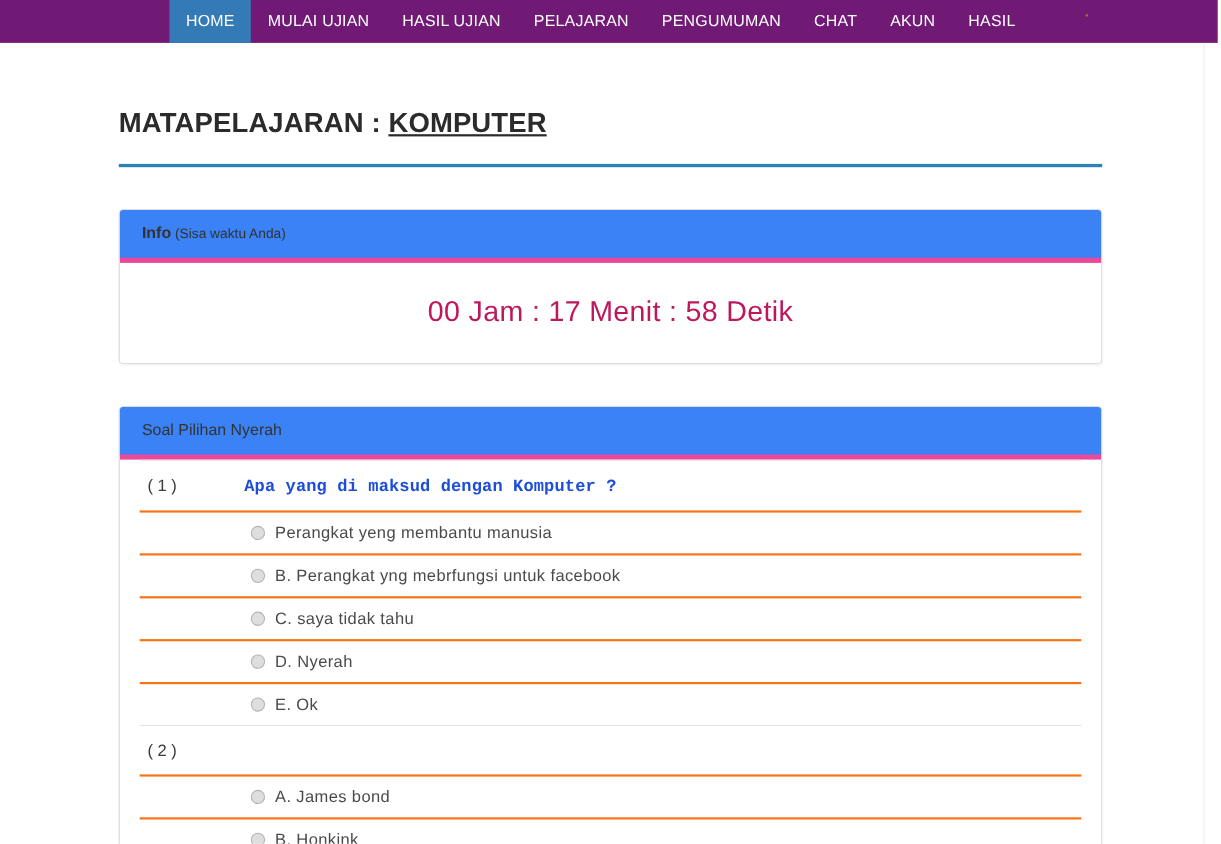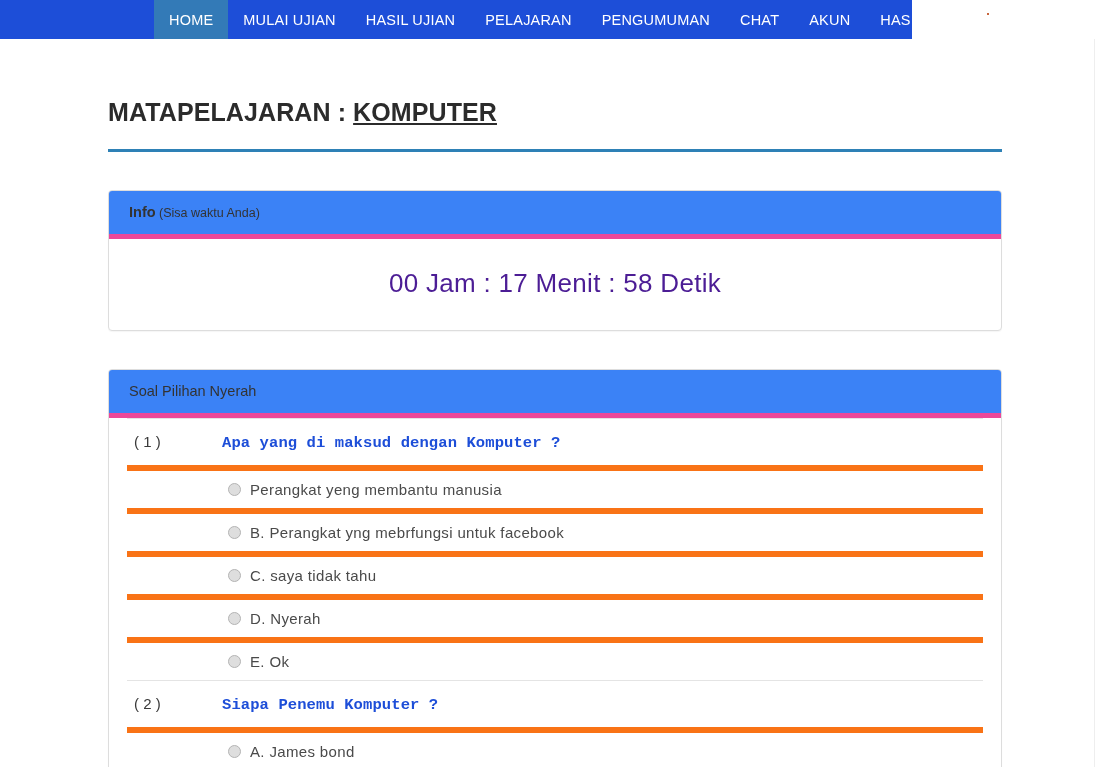--- a/index.html
+++ b/index.html
@@ -11,23 +11,23 @@
     height: 767px;
     background: #ffffff;
     font-family: "Liberation Sans", sans-serif;
     color: #333333;
     overflow: hidden;
     position: relative;
   }
 
   
   .navbar {
-    width: 912px;
+    width: 1107px;
     height: 39px;
-    background: #1d4ed8;
+    background: #701a75;
     display: flex;
     align-items: stretch;
     position: relative;
   }
   .nav-spacer {
     width: 154px;
     flex: 0 0 154px;
   }
   .nav-list {
     display: flex;
@@ -117,21 +117,21 @@
     padding: 0;
   }
 
   
   .timer-body {
     padding: 29px 20px 31px 20px;
     text-align: center;
   }
   .timer-text {
     font-size: 26px;
-    color: #4c1d95;
+    color: #be185d;
     letter-spacing: 0.3px;
   }
 
   
   .qpanel-body {
     padding: 0 18px 0 18px;
   }
   .q-row {
     display: flex;
     align-items: baseline;
@@ -152,21 +152,21 @@
   .q-text {
     font-size: 15.5px;
     font-weight: 700;
     color: #1d4ed8;
     letter-spacing: 0.1px;
     font-family: Liberation Mono, monospace;
   }
   .opt-row {
     display: flex;
     align-items: center;
-    border-top: 6px solid #f97316;
+    border-top: 2px solid #f97316;
     padding: 10px 0 10px 0;
   }
   .opt-pad {
     width: 101px;
     flex: 0 0 101px;
   }
   .opt-radio {
     width: 13px;
     height: 13px;
     border-radius: 50%;
@@ -258,21 +258,20 @@
           <span class="opt-radio"></span>
           <span class="opt-label">D. Nyerah</span>
         </div>
         <div class="opt-row">
           <div class="opt-pad"></div>
           <span class="opt-radio"></span>
           <span class="opt-label">E. Ok</span>
         </div>
         <div class="q-row">
           <div class="q-num">( 2 )</div>
-          <div class="q-text">Siapa Penemu Komputer ?</div>
         </div>
         <div class="opt-row">
           <div class="opt-pad"></div>
           <span class="opt-radio"></span>
           <span class="opt-label">A. James bond</span>
         </div>
         <div class="opt-row">
           <div class="opt-pad"></div>
           <span class="opt-radio"></span>
           <span class="opt-label">B. Honkink</span>

